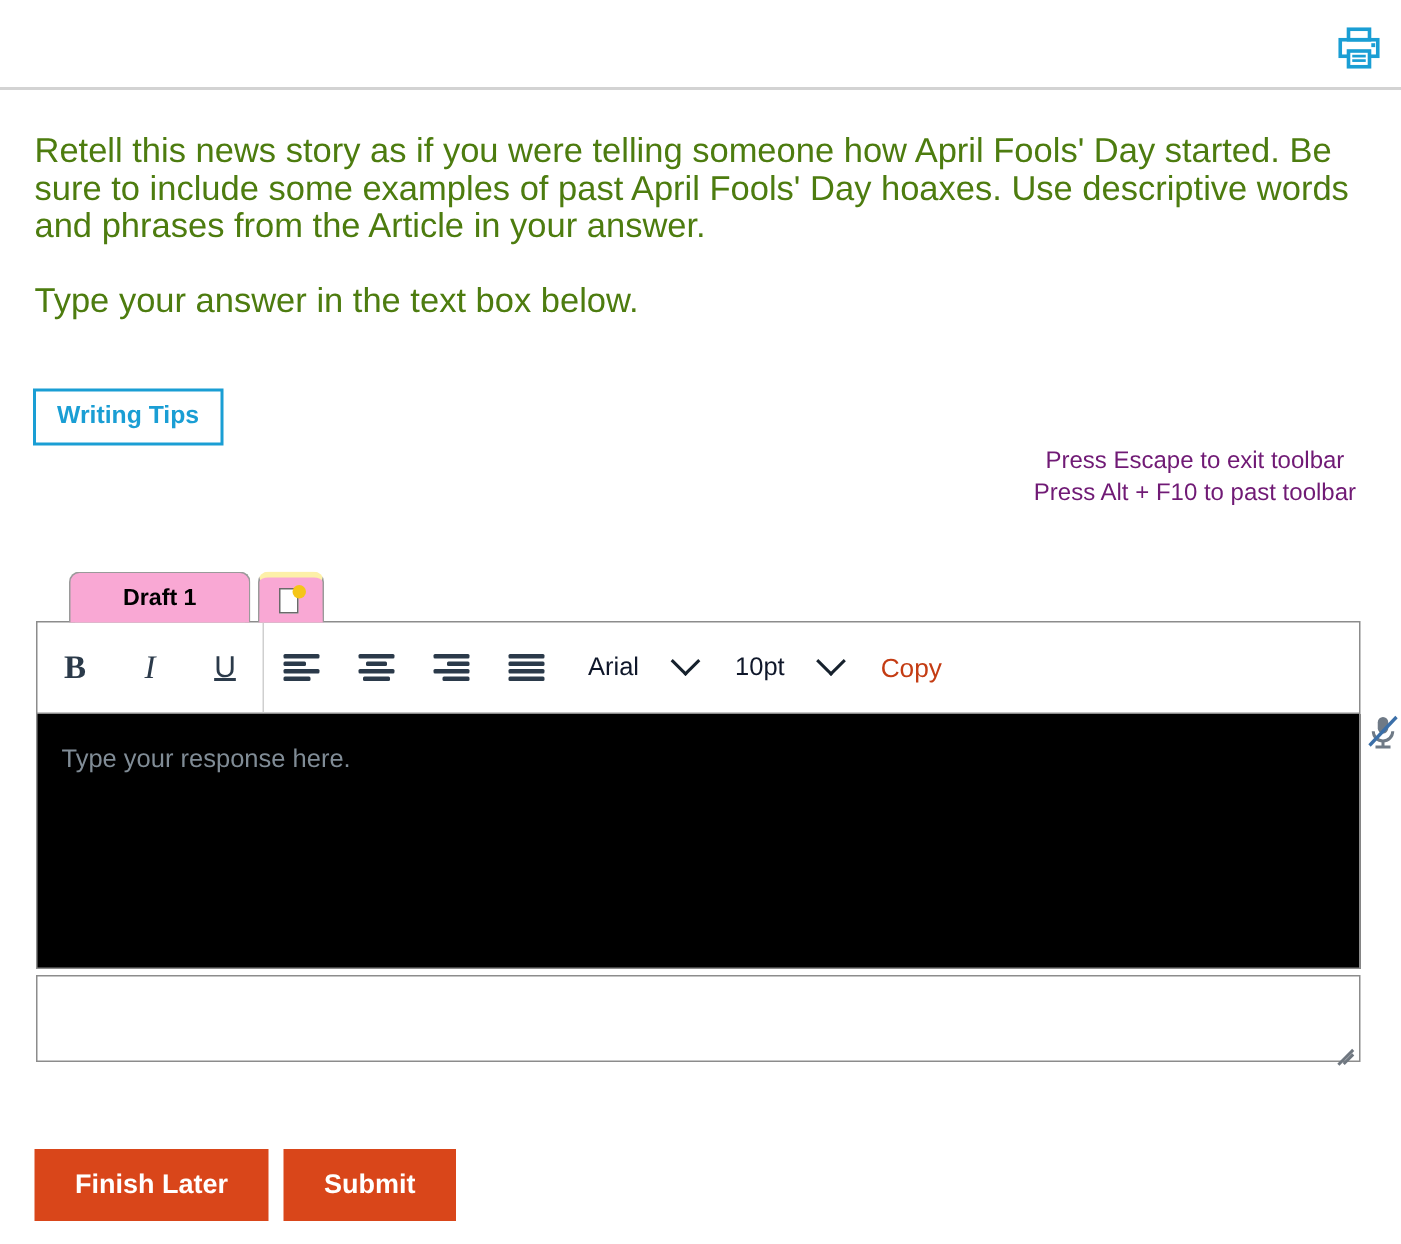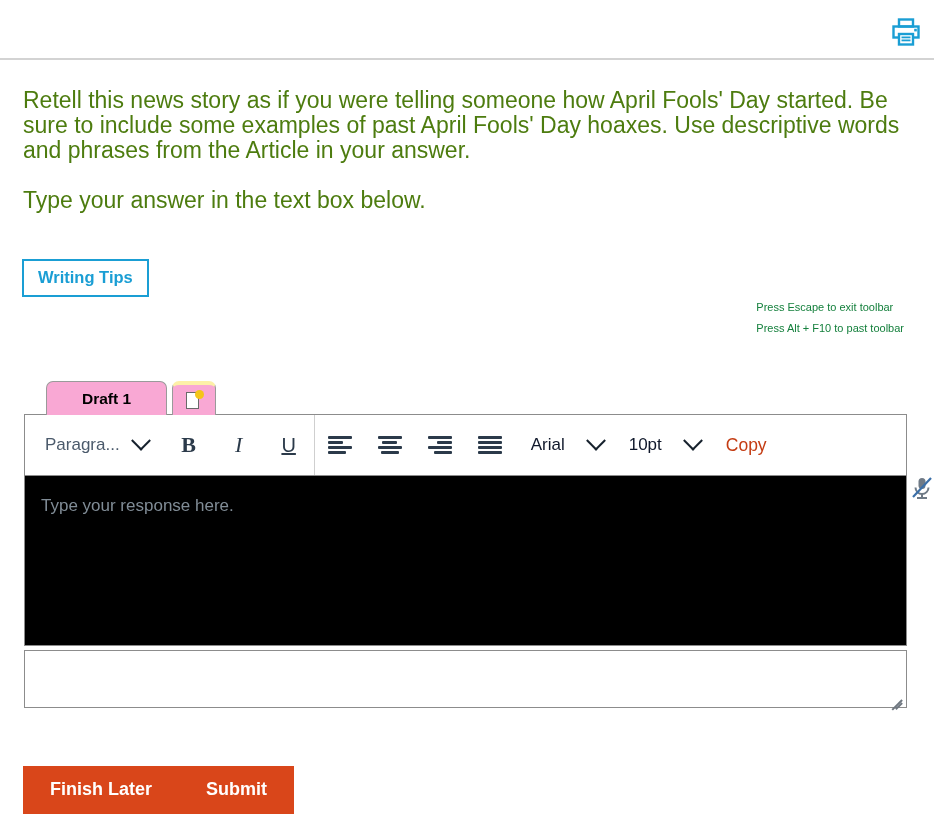--- a/index.html
+++ b/index.html
@@ -60,24 +60,24 @@
     font-weight: bold;
     cursor: pointer;
     box-sizing: border-box;
   }
 
   
   .hints {
     position: absolute;
     right: 30px;
     top: 297px;
-    text-align: left;
-    font-size: 11px;
+    text-align: center;
+    font-size: 16px;
     line-height: 21px;
-    color: #15803d;
+    color: #701a75;
   }
 
   
   .tabstrip {
     position: absolute;
     left: 46px;
     top: 377px;
     height: 38px;
     display: flex;
     align-items: flex-end;
@@ -280,20 +280,21 @@
     height: 24px;
     cursor: pointer;
   }
 
   
   .actions {
     position: absolute;
     left: 23px;
     top: 766px;
     display: flex;
+    gap: 10px;
   }
   .act-btn {
     background: #d9461a;
     color: #ffffff;
     font-size: 18px;
     font-weight: bold;
     border: none;
     padding: 13px 27px 14px 27px;
     cursor: pointer;
     font-family: "Liberation Sans", sans-serif;
@@ -334,24 +335,20 @@
       <span class="sheet"></span>
       <span class="dot"></span>
     </span>
   </div>
 </div>
 
 <div class="editor">
 
   <div class="toolbar">
 
-    <div class="fmt-select">
-      <span class="fmt-label">Paragra...</span>
-      <span class="chev"></span>
-    </div>
 
     <div class="tb-btn bold">B</div>
     <div class="tb-btn italic">I</div>
     <div class="tb-btn under">U</div>
 
     <div class="tb-sep"></div>
 
     <div class="tb-btn">
       <span class="align-icon al-left">
           <i></i>

